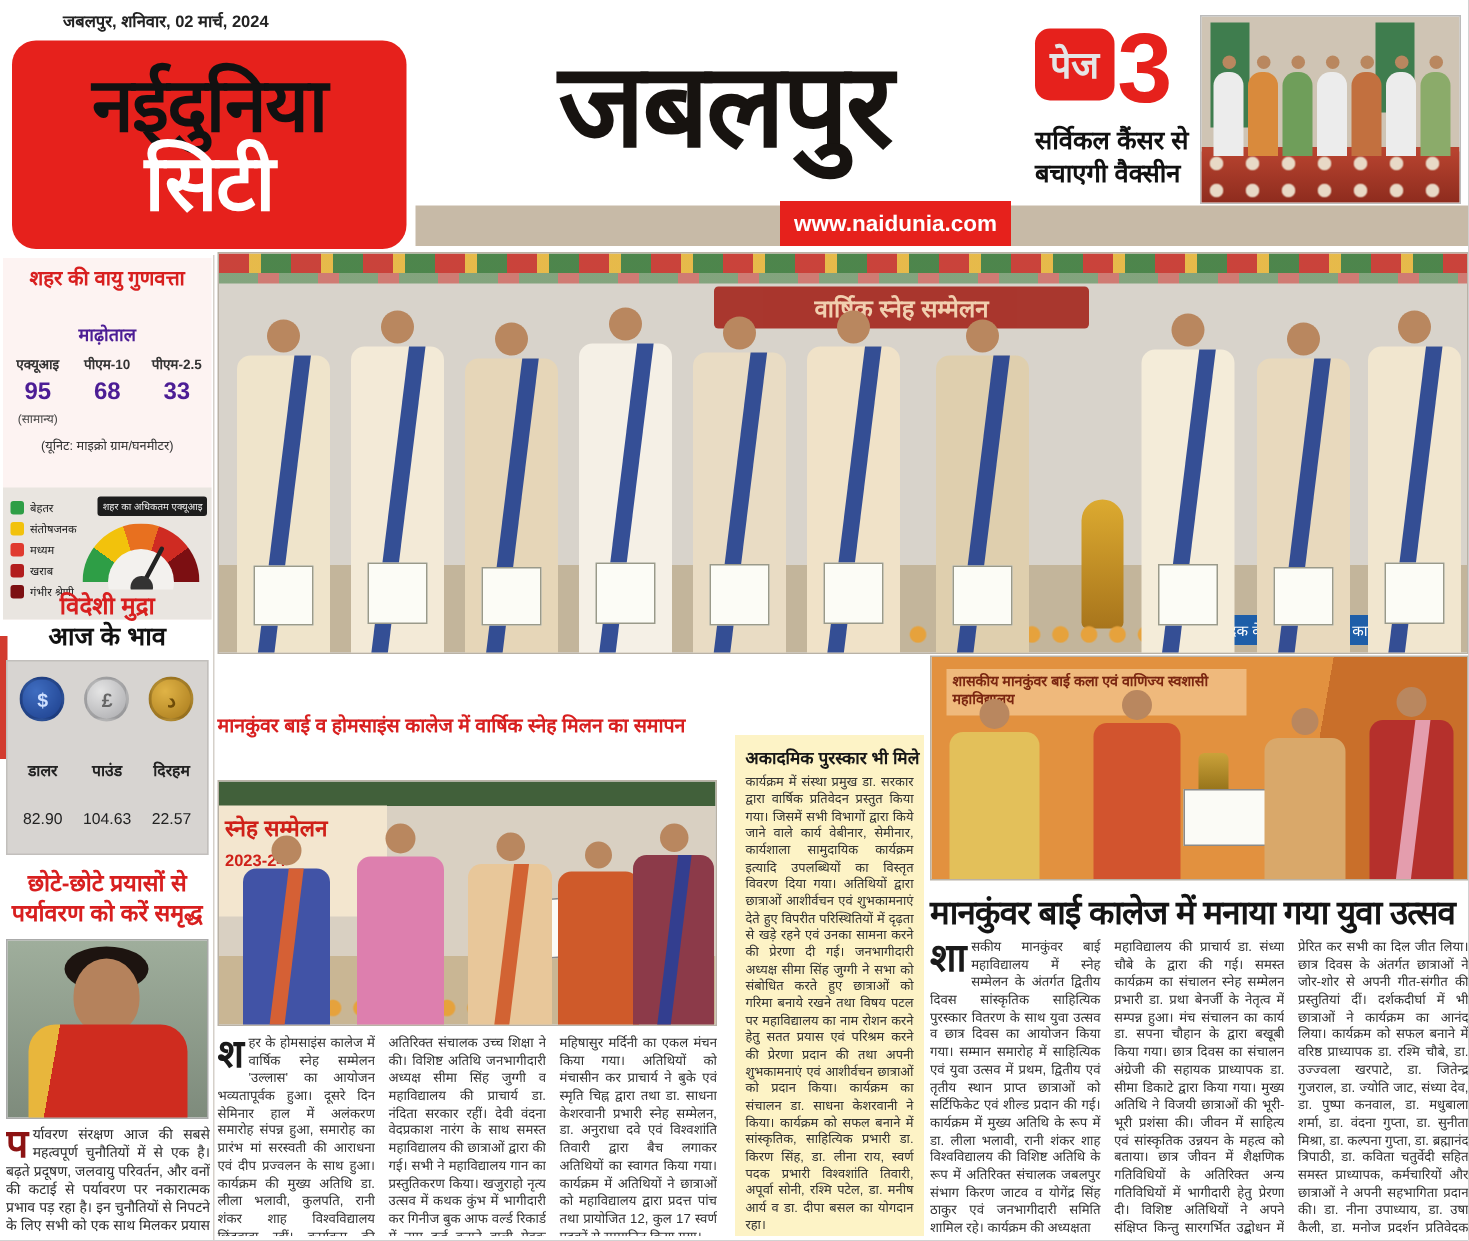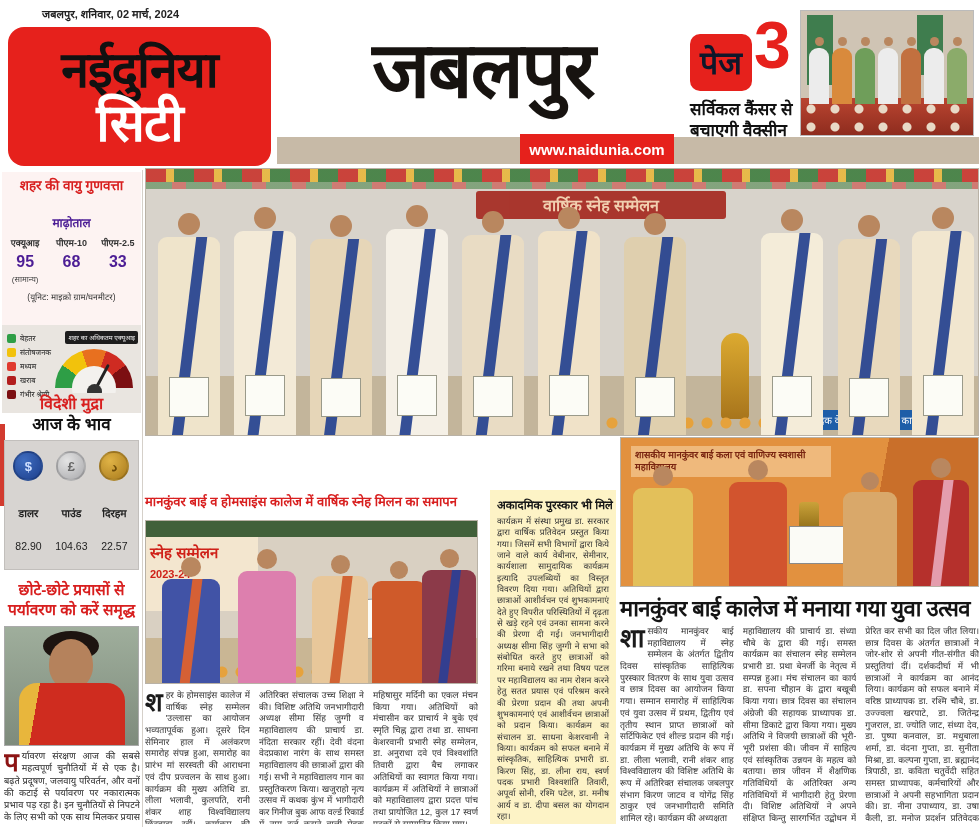--- a/index.html
+++ b/index.html
@@ -7,21 +7,21 @@
   .page { position:relative; width:979px; height:827px; background:#fff; overflow:hidden; margin:0 auto; }
 
   
   .date-line { position:absolute; left:42px; top:6px; font-size:11px; color:#222; font-weight:bold; }
   .logo-box { position:absolute; left:8px; top:27px; width:263px; height:139px; background:#e6211c; border-radius:16px; display:flex; flex-direction:column; align-items:center; justify-content:center; }
   .logo-top { font-size:50px; font-weight:bold; color:#111; line-height:1.05; letter-spacing:-1px; }
   .logo-bottom { font-size:52px; font-weight:bold; color:#fff; line-height:1.0; letter-spacing:-1px; }
   .city-title { position:absolute; left:283px; top:14px; width:400px; text-align:center; font-size:78px; font-weight:bold; color:#171310; letter-spacing:-2px; }
   .promo { position:absolute; left:690px; top:16px; width:112px; }
   .promo-row { display:flex; align-items:flex-start; }
-  .promo-badge { background:#e6211c; color:#0f172a; font-weight:bold; font-size:32px; padding:6px 10px 8px; border-radius:10px; margin-top:18px; }
+  .promo-badge { background:#e6211c; color:#e5e5e5; font-weight:bold; font-size:25px; padding:6px 10px 8px; border-radius:10px; margin-top:3px; }
   .promo-num { color:#e6211c; font-weight:bold; font-size:66px; line-height:0.9; margin-left:2px; }
   .promo-teaser { margin-top:8px; font-size:17px; font-weight:bold; color:#111; line-height:1.25; }
   .promo-photo { position:absolute; left:800px; top:10px; width:174px; height:126px; background:linear-gradient(180deg,#cfc4b4 0 70%,#b7432f 70% 100%); border:1px solid #bbb; overflow:hidden; }
   .poster { position:absolute; width:26px; background:#3f7d4e; top:4px; }
   .promo-table { position:absolute; bottom:0; left:0; right:0; height:34px;
       background:linear-gradient(180deg,#b7432f,#8e2c1e);
       background-image:radial-gradient(circle at 10px 8px, #e8d9c6 4px, transparent 5px),linear-gradient(180deg,#b7432f,#8e2c1e); background-size:24px 18px,100% 100%; }
   .tan-bar { position:absolute; left:277px; top:137px; width:702px; height:27px; background:#c7baa7; }
   .web-box { position:absolute; left:520px; top:134px; width:154px; height:30px; background:#e6211c; color:#fff; font-weight:bold; font-size:15px; display:flex; align-items:center; justify-content:center; }
   .edge-sliver { position:absolute; left:0; top:424px; width:5px; height:82px; background:#d23b2f; }
@@ -73,21 +73,21 @@
   .garland { position:absolute; top:0; left:0; right:0; height:13px; background:repeating-linear-gradient(90deg,#c8332b 0 20px,#e8b73c 20px 28px,#3e7d3e 28px 48px); opacity:.9; }
   .garland.g2 { top:13px; height:7px; opacity:.55; background:repeating-linear-gradient(90deg,#3e7d3e 0 26px,#c8332b 26px 40px); }
   .mp-banner { position:absolute; left:330px; top:22px; width:250px; height:28px; background:#a72e25; color:#f3cfae; font-weight:bold; font-size:16px; display:flex; align-items:center; justify-content:center; border-radius:3px; opacity:.95; }
   .statue { position:absolute; left:575px; bottom:16px; width:28px; height:86px; background:linear-gradient(#dcaa30,#a8751c); border-radius:14px 14px 4px 4px; }
   .flowers { position:absolute; height:16px; background-image:radial-gradient(circle at 8px 8px, #e6a23c 5px, transparent 6px); background-size:19px 15px; }
   .mp-flowers { left:420px; right:180px; bottom:4px; }
   .photo-caption { position:absolute; right:5px; bottom:5px; background:#1e5ea8; color:#fff; font-size:10px; padding:3px 8px; }
 
   
   .main-headline { position:absolute; left:145px; top:438px; width:470px; font-size:34px; font-weight:bold; color:#141414; letter-spacing:-1px; white-space:nowrap; }
-  .sub-headline { position:absolute; left:145px; top:492px; width:335px; color:#d81f1f; font-weight:bold; font-size:13px; white-space:nowrap; }
+  .sub-headline { position:absolute; left:145px; top:474px; width:335px; color:#d81f1f; font-weight:bold; font-size:13px; white-space:nowrap; }
   .photo2 { position:absolute; left:145px; top:520px; width:333px; height:164px; border:1px solid #b9b2a6; overflow:hidden;
      background:linear-gradient(180deg,#41603a 0 10%, #d9d0c2 10% 72%, #c9b694 72% 100%); }
   .p2-banner { position:absolute; left:0; top:16px; width:112px; height:74px; background:#f3e6cf; padding:8px 4px; }
   .p2-b1 { color:#cf2119; font-weight:bold; font-size:15px; line-height:1.1; }
   .p2-b2 { color:#cf2119; font-weight:bold; font-size:11px; margin-top:6px; }
   .p2-flowers { left:30px; right:120px; bottom:3px; }
   .cert { position:absolute; background:#fbfbf6; border:1px solid #8a8a8a; }
   .p2-cert { left:188px; top:78px; width:66px; height:40px; transform:rotate(-4deg); }
   .story-cols { position:absolute; left:145px; top:690px; width:333px; height:134px; display:flex; gap:9px; overflow:hidden; }
   .col { flex:1; font-size:8.8px; line-height:1.33; color:#333; text-align:justify; overflow:hidden; }

